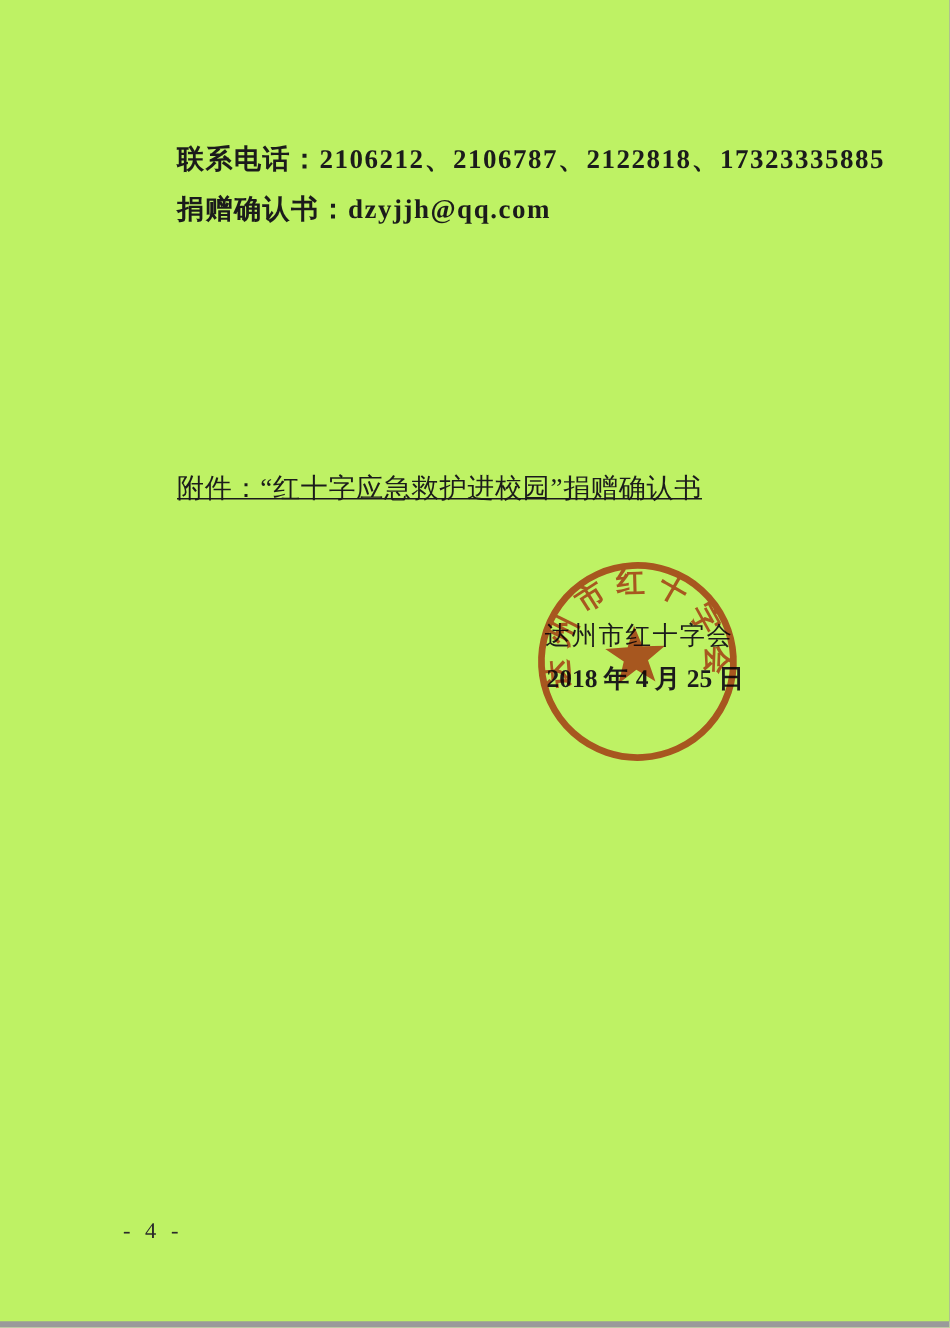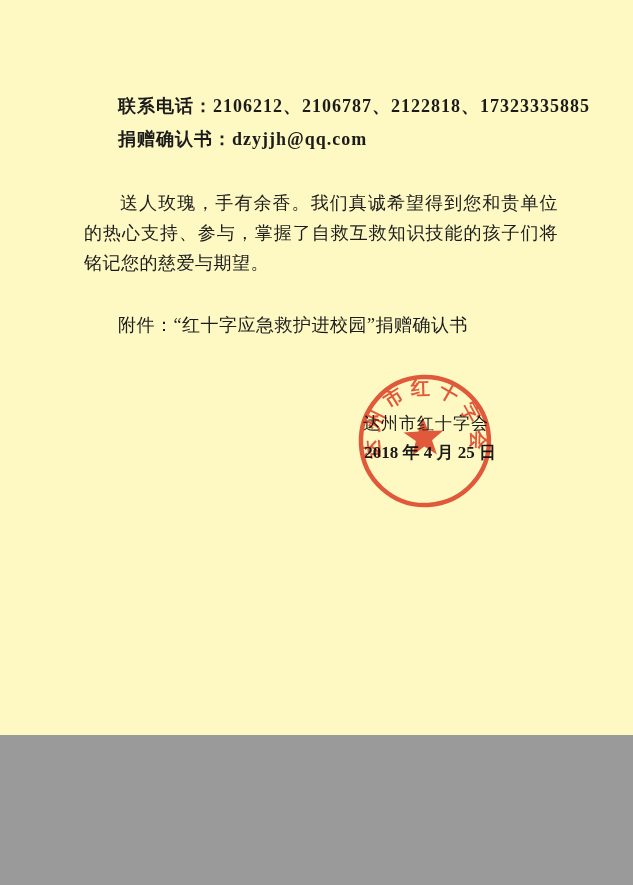--- a/index.html
+++ b/index.html
@@ -4,23 +4,23 @@
 <style>
   html, body {
     margin: 0;
     padding: 0;
     background: #9a9a9a;
     font-family: "Liberation Serif", "DejaVu Serif", serif;
   }
   .page {
     position: relative;
     width: 633px;
-    height: 735px;
+    height: 881px;
     margin: 0 auto;
-    background: #fef9c3;
+    background: #bef264;
     color: #1b1b1b;
     overflow: hidden;
   }
   .abs { position: absolute; }
 
   
   .contact-block {
     left: 118px;
     top: 90px;
     font-size: 18px;
@@ -47,20 +47,21 @@
     margin: 0;
   }
 
   
   .attachment-line {
     left: 118px;
     top: 313px;
     font-size: 18px;
     letter-spacing: 0.5px;
     white-space: nowrap;
+    text-decoration: underline;
   }
 
   
   .sig-org {
     left: 358px;
     top: 412px;
     width: 136px;
     font-size: 17px;
     letter-spacing: 1px;
     text-align: center;
@@ -105,21 +106,20 @@
 
   <div class="abs contact-block">
     <div class="contact-line">
       <span class="label">联系电话：</span><span class="value">2106212、2106787、2122818、17323335885</span>
     </div>
     <div class="contact-line">
       <span class="label">捐赠确认书：</span><span class="value">dzyjjh@qq.com</span>
     </div>
   </div>
 
-  <p class="abs body-paragraph">送人玫瑰，手有余香。我们真诚希望得到您和贵单位的热心支持、参与，掌握了自救互救知识技能的孩子们将铭记您的慈爱与期望。</p>
 
   <div class="abs attachment-line">附件：“红十字应急救护进校园”捐赠确认书</div>
 
   <div class="abs sig-org">达州市红十字会</div>
   <div class="abs sig-date">2018 年 4 月 25 日</div>
 
   <svg class="abs stamp" viewBox="0 0 142 142" xmlns="http://www.w3.org/2000/svg" aria-hidden="true" style="color: rgb(221, 68, 52);">
     <defs>
       <path id="seal-arc" d="M 26.8 86.1 A 47 47 0 1 1 115.2 86.1" fill="none"></path>
     </defs>

